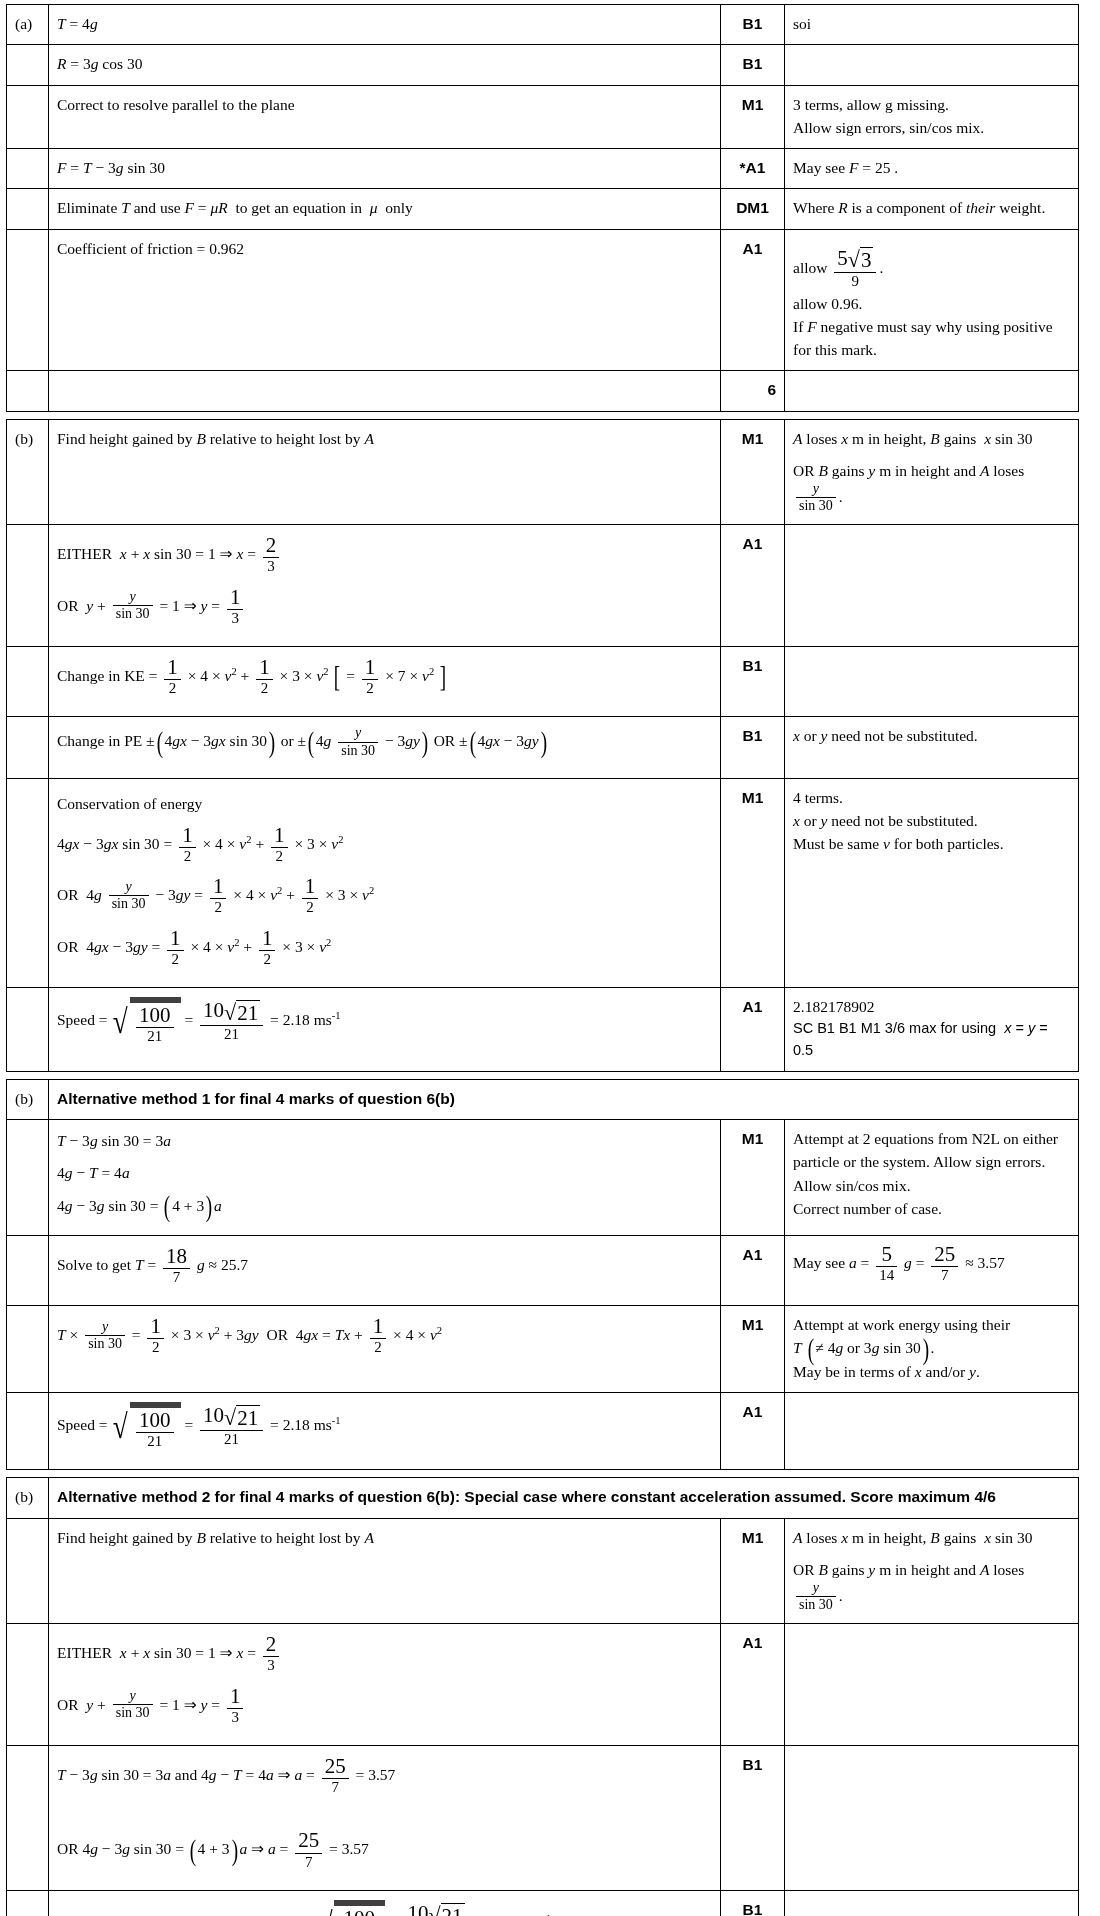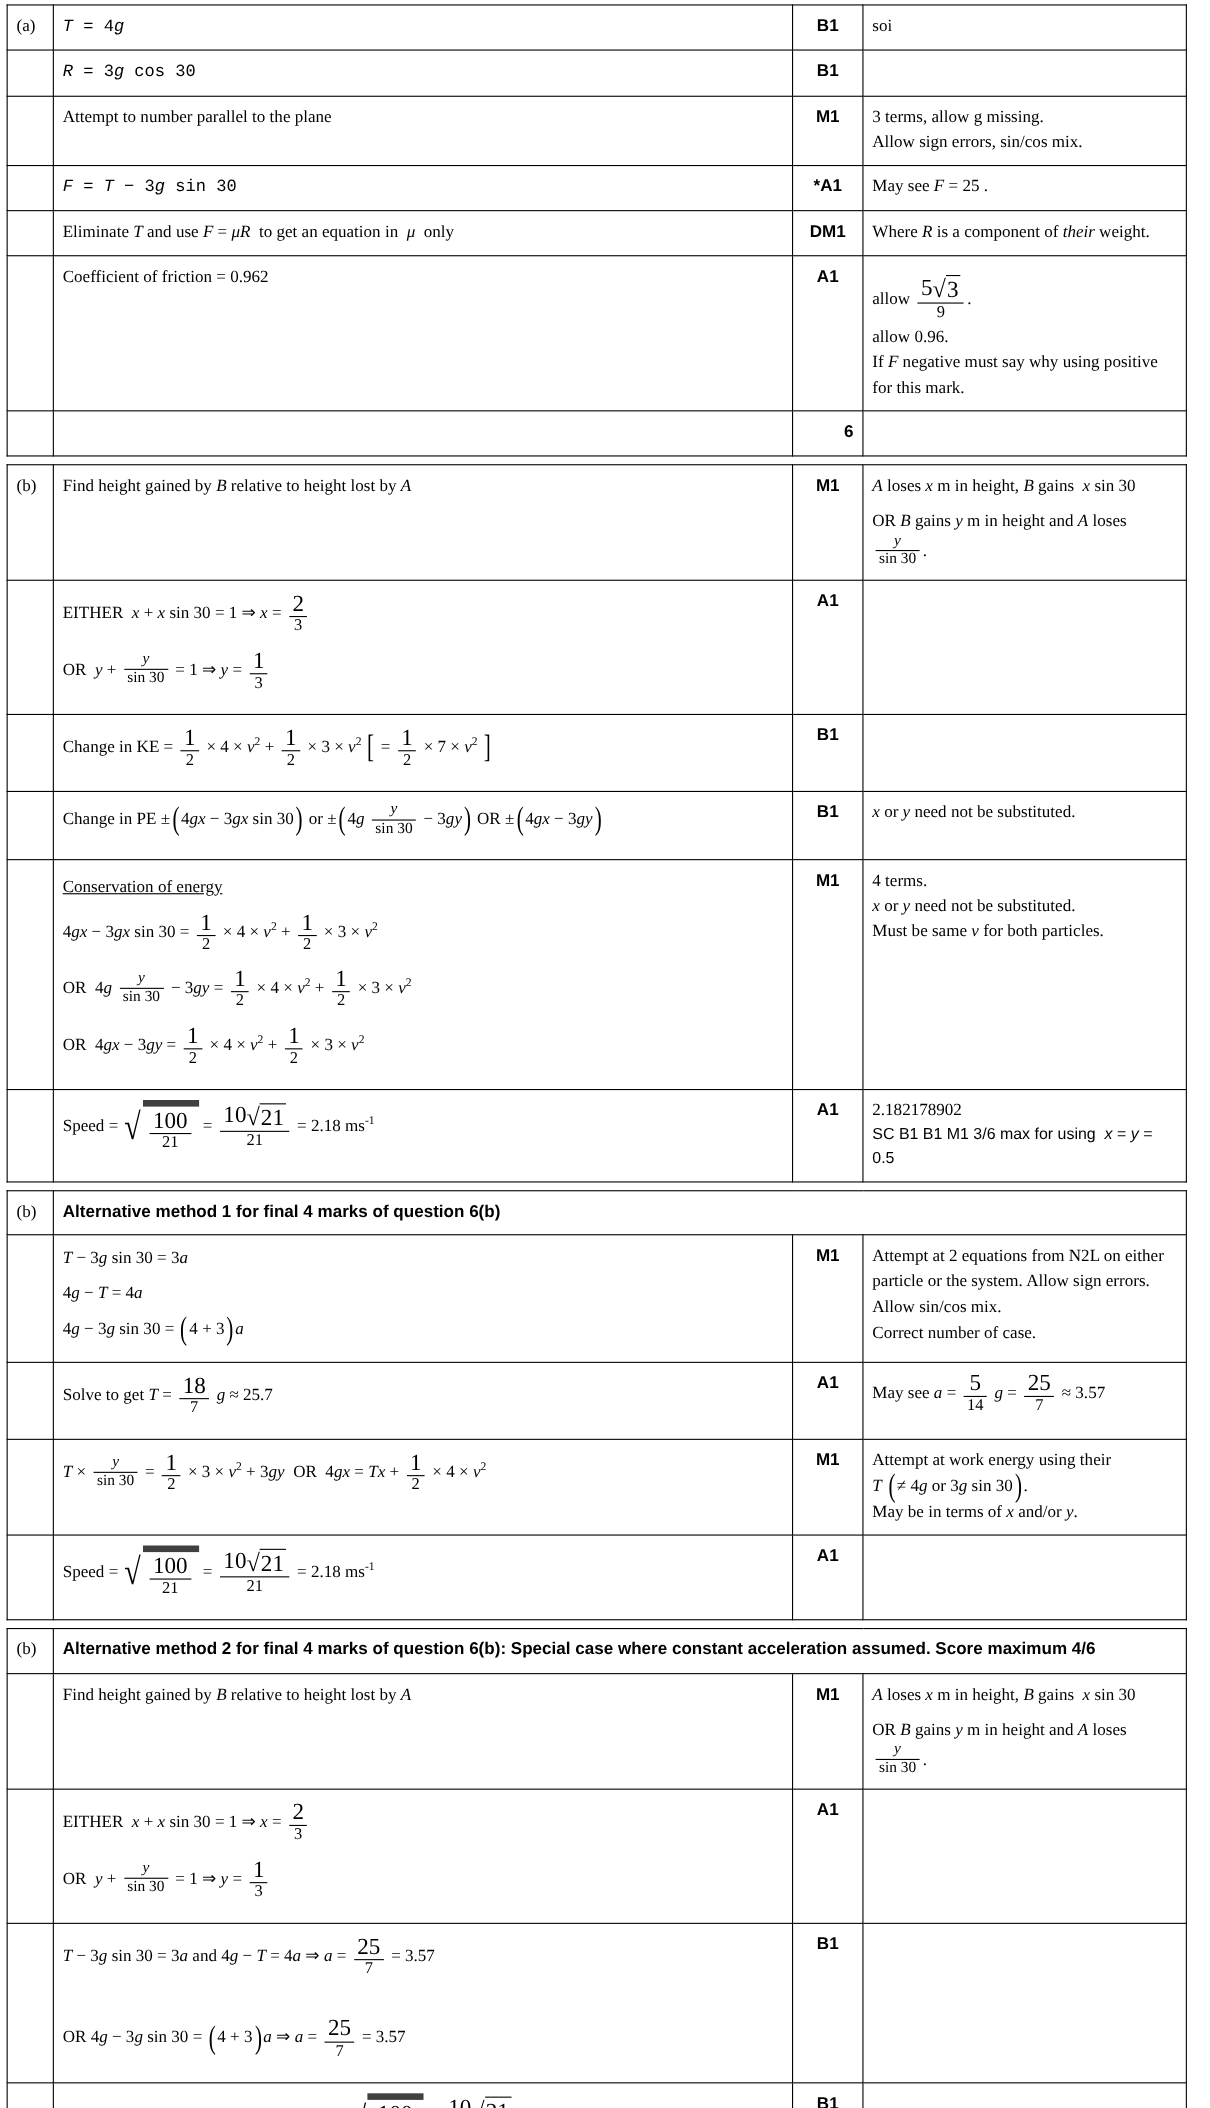--- a/index.html
+++ b/index.html
@@ -66,21 +66,21 @@
   td.hdr{
     font-family:"Liberation Sans", sans-serif;
     font-weight:bold;
     font-size:15px;
     padding-top:8px;padding-bottom:9px;
   }
   .sans{font-family:"Liberation Sans", sans-serif;font-size:14.5px;}
 
   
   i, .it{font-style:italic;}
-  .math{font-family:Liberation Mono, monospace;}
+  .math{font-family:Liberation Serif, serif;}
   .frac{
     display:inline-block;
     vertical-align:middle;
     text-align:center;
     margin:0 3px;
     line-height:1.15;
     position:relative;
     top:-1px;
   }
   .frac .num{display:block;padding:0 3px;font-size:21px;}
@@ -101,21 +101,21 @@
   .paren{
     display:inline-block;font-size:1.9em;line-height:0.55em;vertical-align:middle;
     transform:scaleX(0.65);font-family:"Liberation Serif", serif;position:relative;top:-1px;
   }
   .bracket{
     display:inline-block;font-size:1.9em;line-height:0.55em;vertical-align:middle;
     transform:scaleX(0.65);position:relative;top:-1px;
   }
   .line{display:block;margin:9px 0 9px 0;}
   .line:first-child{margin-top:2px;}
-  .tight{margin:6px 0;text-decoration:underline;}
+  .tight{margin:6px 0;}
 </style>
 </head>
 <body>
 
 <div class="sheet">
 
 <table class="ms">
   <colgroup>
     <col class="c-part">
         <col class="c-work">
@@ -137,21 +137,21 @@
     <td class="part"></td>
     <td class="work">
       <span class="math"><i>R</i> = 3<i>g</i> cos 30</span>
     </td>
     <td class="mark">B1</td>
     <td class="note"></td>
   </tr>
 
   <tr>
     <td class="part"></td>
-    <td class="work">Attempt to number parallel to the plane</td>
+    <td class="work">Correct to resolve parallel to the plane</td>
     <td class="mark">M1</td>
     <td class="note">
       <div>3 terms, allow g missing.</div>
       <div>Allow sign errors, sin/cos mix.</div>
     </td>
   </tr>
 
   <tr>
     <td class="part"></td>
     <td class="work">

